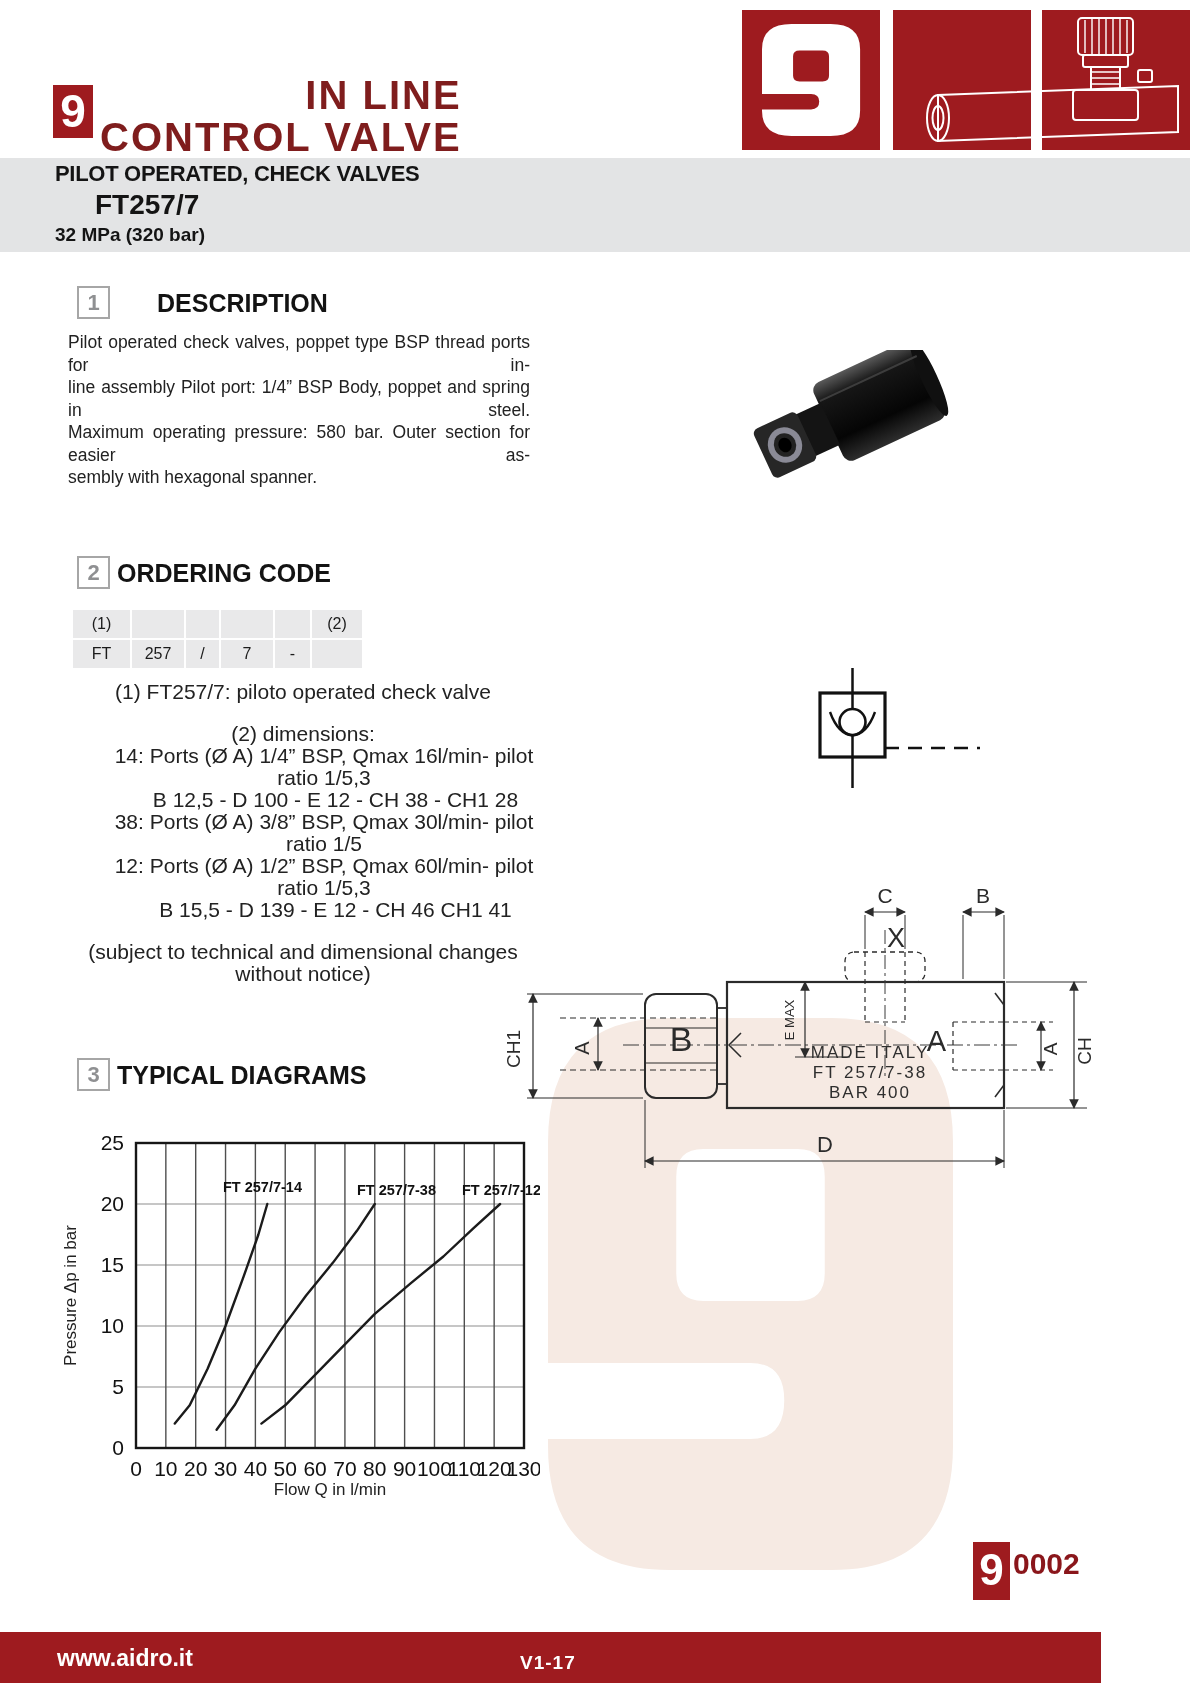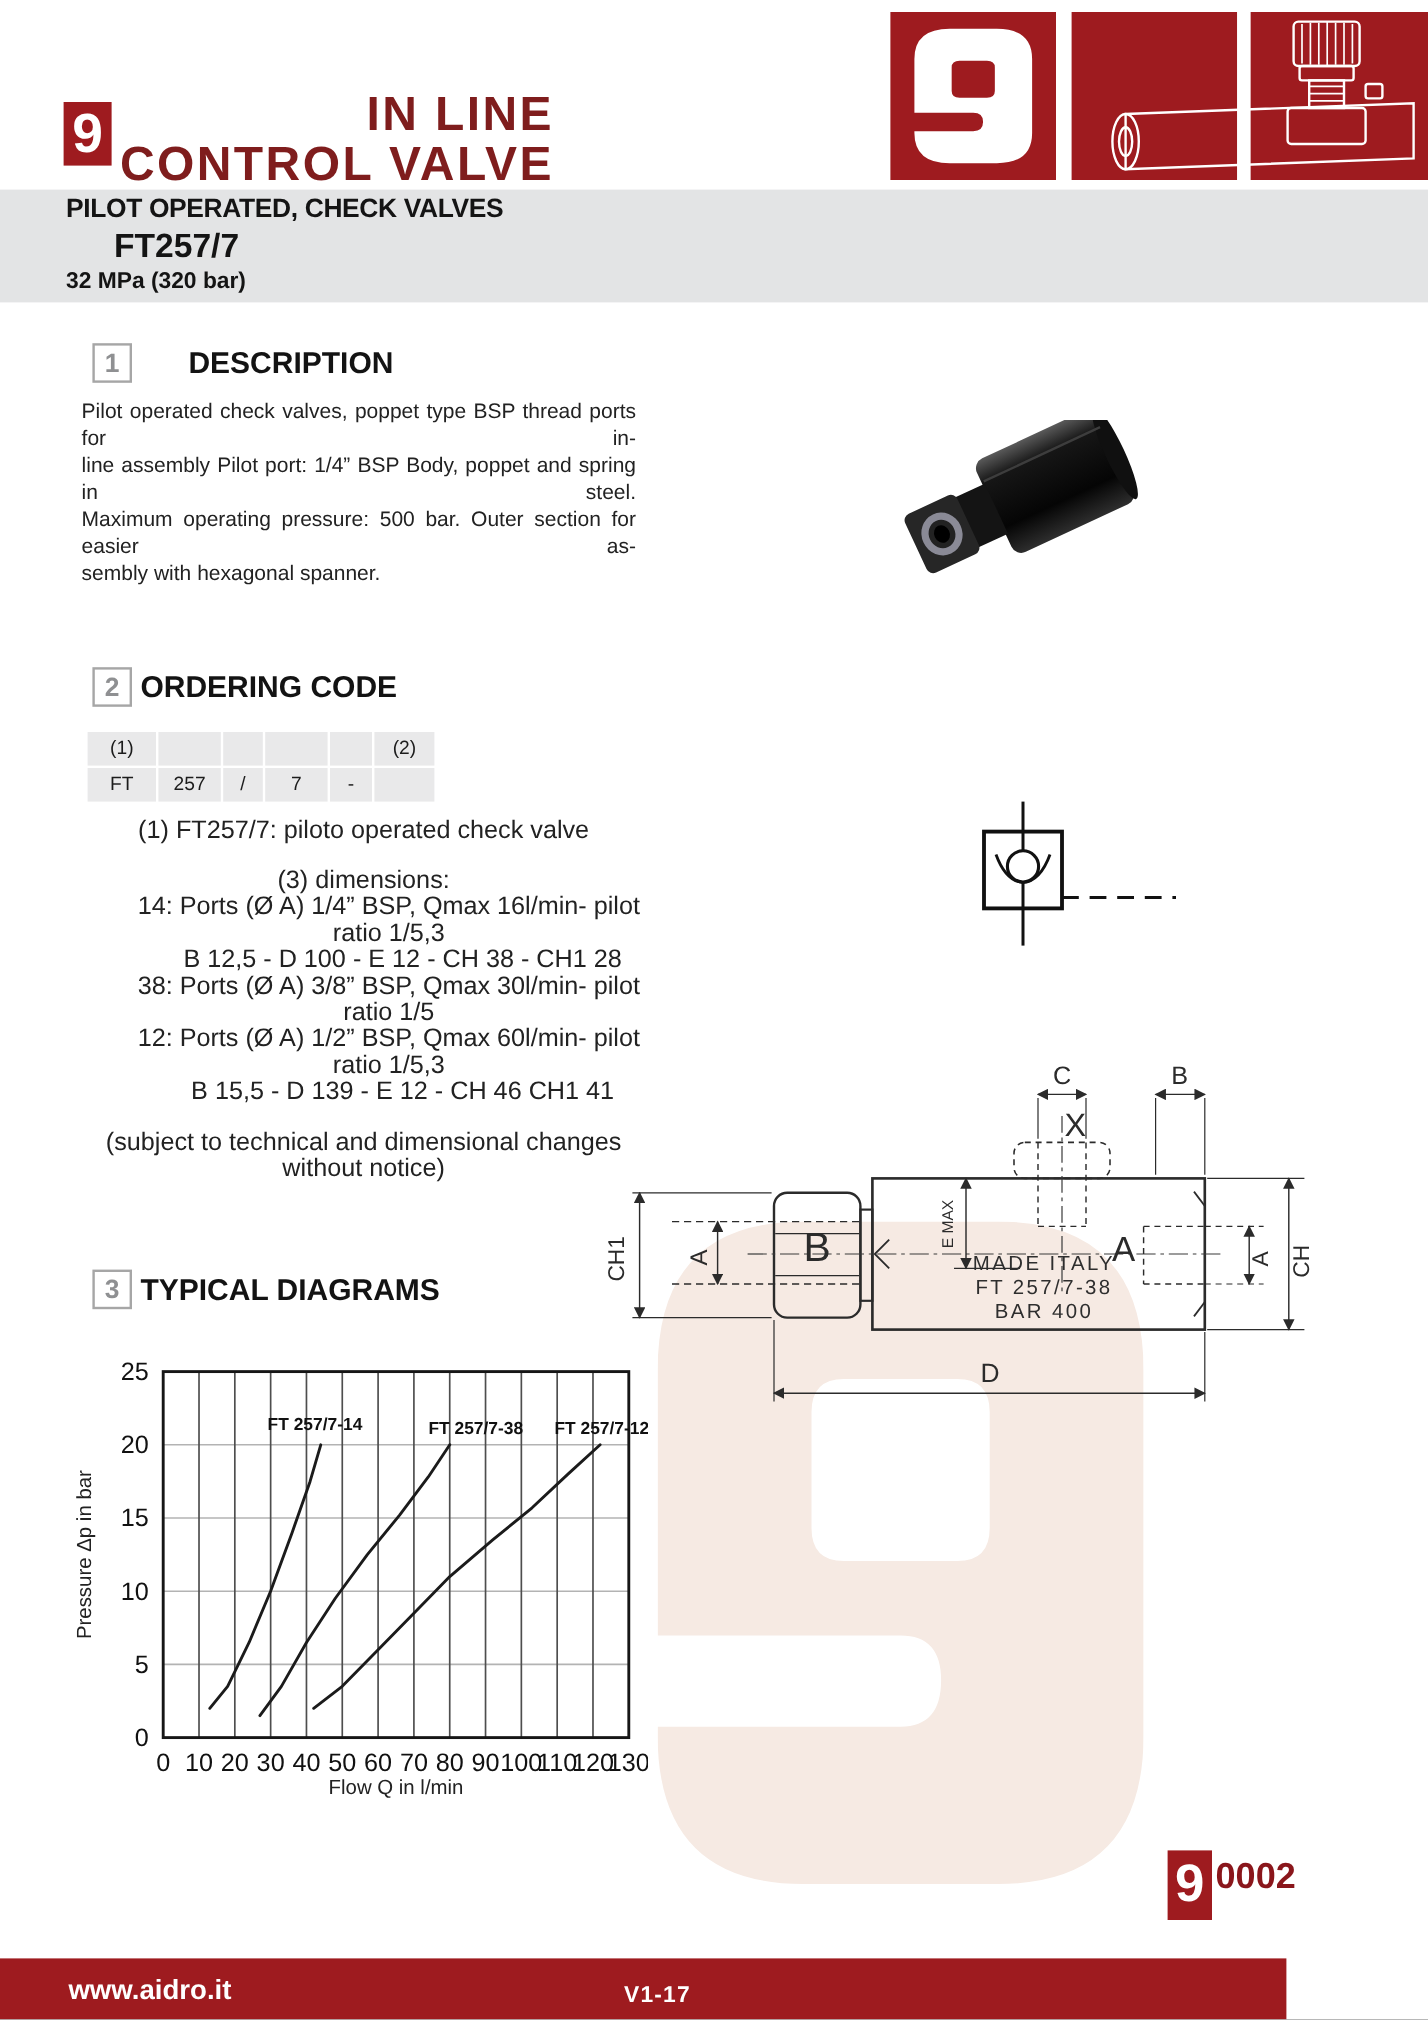--- a/index.html
+++ b/index.html
@@ -44,21 +44,21 @@
   
   .watermark{left:548px;top:1018px;z-index:0;}
 
   
   .chart-wrap{left:60px;top:1055px;z-index:1;}
 
   
   .page-mark-box{left:973px;top:1542px;width:37px;height:58px;background:#9e1b1f;color:#fff;
     font-weight:bold;font-size:44px;line-height:56px;text-align:center;z-index:2;}
   .page-mark-code{left:1013px;top:1547px;font-size:30px;color:#8a161b;font-weight:bold;z-index:2;}
-  .footer-bar{left:0;top:1632px;width:1072px;height:51px;background:#9e1b1f;z-index:2;}
+  .footer-bar{left:0;top:1632px;width:1072px;height:51px;background:#9e1b1f;z-index:2;padding-left:29px;}
   .footer-site{left:57px;top:13px;color:#fff;font-weight:bold;font-size:23px;position:absolute;}
   .footer-ver{left:520px;top:20px;color:#fff;font-weight:bold;font-size:19px;letter-spacing:1px;position:absolute;}
 
   svg text{font-family:"Liberation Sans",sans-serif;}
 </style>
 </head>
 <body>
 
 <div class="page">
 
@@ -105,21 +105,21 @@
   <div class="abs band-sub">PILOT OPERATED, CHECK VALVES</div>
   <div class="abs band-model">FT257/7</div>
   <div class="abs band-press">32 MPa (320 bar)</div>
 
   <div class="abs sec-box" style="left:77px;top:286px;">1</div>
   <div class="abs sec-title" style="left:117px;top:289px;margin-left:40px;">DESCRIPTION</div>
 
   <div class="abs desc">
     <div class="just">Pilot operated check valves, poppet type BSP thread ports for in-</div>
     <div class="just">line assembly Pilot port: 1/4” BSP Body, poppet and spring in steel.</div>
-    <div class="just">Maximum operating pressure: 500 bar. Outer section for easier as-</div>
+    <div class="just">Maximum operating pressure: 580 bar. Outer section for easier as-</div>
     <div>sembly with hexagonal spanner.</div>
   </div>
 
   <svg class="abs" style="left:745px;top:350px;" width="215" height="155" viewBox="0 0 215 155">
     <defs>
       <linearGradient id="pg" x1="0" y1="0" x2="0" y2="1">
         <stop offset="0" stop-color="#5a5a5a"></stop>
           <stop offset="0.22" stop-color="#161616"></stop>
         <stop offset="0.7" stop-color="#050505"></stop>
           <stop offset="1" stop-color="#2e2e2e"></stop>
@@ -150,21 +150,21 @@
     <div class="cell">FT</div>
     <div class="cell">257</div>
     <div class="cell">/</div>
     <div class="cell">7</div>
     <div class="cell">-</div>
     <div class="cell"></div>
   </div>
 
   <div class="abs notes">
     <div>(1) FT257/7: piloto operated check valve</div>
-    <div class="gap">(3) dimensions:</div>
+    <div class="gap">(2) dimensions:</div>
     <div class="l1">14: Ports (Ø A) 1/4” BSP, Qmax 16l/min- pilot ratio 1/5,3</div>
     <div class="l2">B 12,5 - D 100 -  E 12 - CH 38 - CH1 28</div>
     <div class="l1">38: Ports (Ø A) 3/8” BSP, Qmax 30l/min- pilot ratio 1/5</div>
     <div class="l1">12: Ports (Ø A) 1/2” BSP, Qmax 60l/min- pilot ratio 1/5,3</div>
     <div class="l2">B 15,5 - D 139 -  E 12 - CH 46 CH1 41</div>
     <div class="gap">(subject to technical and dimensional changes without notice)</div>
   </div>
 
   <svg class="abs" style="left:760px;top:640px;" width="230" height="160" viewBox="0 0 230 160" fill="none" stroke="#111">
     <line x1="92.5" y1="28" x2="92.5" y2="148" stroke-width="2.5"></line>

